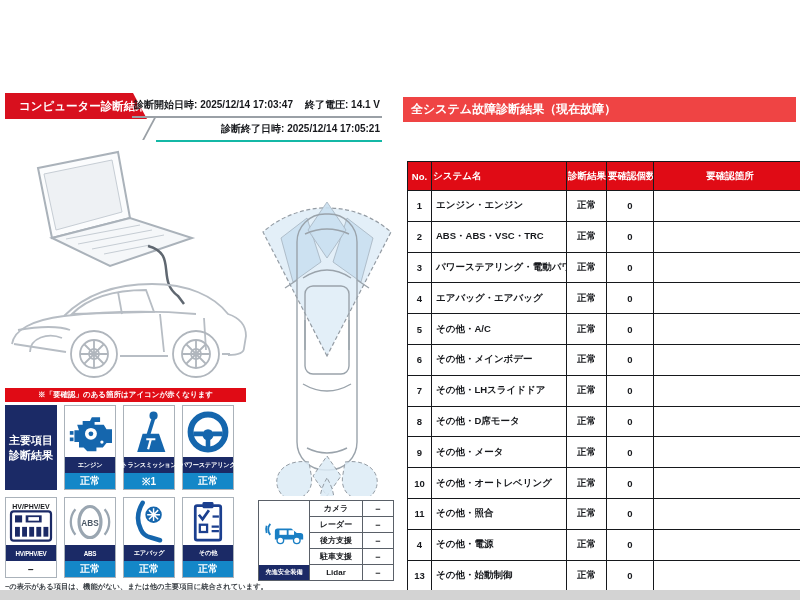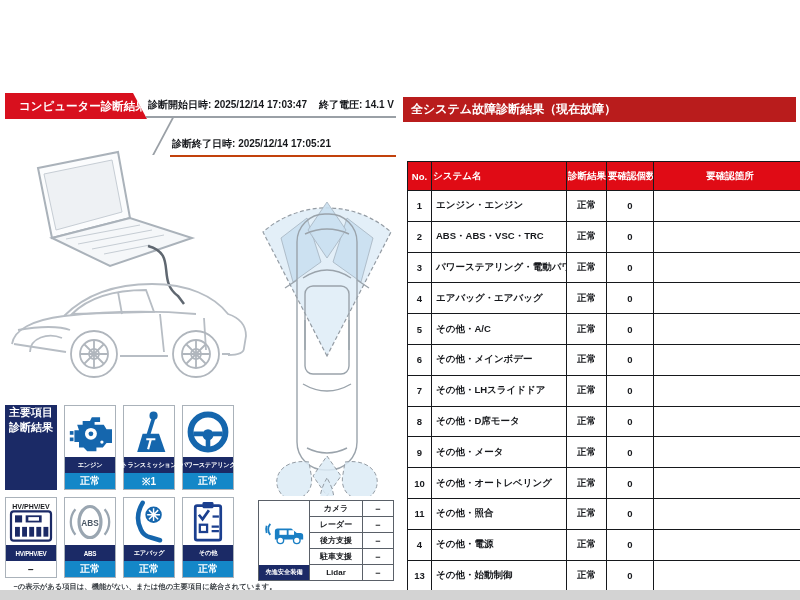--- a/index.html
+++ b/index.html
@@ -10,26 +10,26 @@
   
   .banner{position:absolute;left:37px;top:4px;width:726px;height:84px;background:#f8f600;
           display:flex;align-items:center;justify-content:center;}
   .banner span{color:#e60012;font-weight:bold;font-size:58px;letter-spacing:5px;white-space:nowrap;}
 
   
   .ribbon{position:absolute;left:5px;top:93px;width:142px;height:26px;background:#d8101e;
           clip-path:polygon(0 0,calc(100% - 14px) 0,100% 100%,0 100%);
           display:flex;align-items:center;}
   .ribbon span{color:#fff;font-weight:bold;font-size:11.5px;padding-left:14px;white-space:nowrap;}
-  .info{position:absolute;left:146px;top:95px;width:250px;font-size:10px;font-weight:bold;color:#16181c;}
+  .info{position:absolute;left:132px;top:95px;width:250px;font-size:10px;font-weight:bold;color:#16181c;text-align:right;}
   .info-line1{display:flex;justify-content:space-between;border-bottom:2px solid #9aa0a6;
               padding:3px 2px 4px 2px;}
-  .info-line2{margin-left:24px;border-bottom:2px solid #c2410c;padding:19px 2px 4px 2px;position:relative;}
+  .info-line2{margin-left:24px;border-bottom:2px solid #14b8a6;padding:4px 2px 4px 2px;position:relative;}
   .slant{position:absolute;left:-8px;top:0;height:100%;border-left:2px solid #9aa0a6;transform:skewX(-28deg);}
-  .right-banner{position:absolute;left:403px;top:97px;width:393px;height:25px;background:#b91c1c;
+  .right-banner{position:absolute;left:403px;top:97px;width:393px;height:25px;background:#ef4444;
                 display:flex;align-items:center;}
   .right-banner span{color:#fff;font-weight:bold;font-size:12px;padding-left:8px;white-space:nowrap;}
 
   
   .sys-table{position:absolute;left:407px;top:161px;width:390px;border-collapse:collapse;table-layout:fixed;}
   .sys-table th,.sys-table td{border:1px solid #16181c;overflow:hidden;white-space:nowrap;}
   .sys-table th{background:#e00b15;color:#fff;font-size:9.5px;font-weight:bold;height:28px;padding:0 1px;}
   .sys-table td{height:27.8px;font-size:9.5px;font-weight:bold;color:#16181c;}
   .c-no{width:21px;text-align:center;}
   .c-sys{width:132px;text-align:left;padding-left:4px;}
@@ -38,33 +38,33 @@
   .c-det{width:150px;}
 
   
   .left-illu{position:absolute;left:0;top:146px;width:252px;height:242px;}
   .top-view{position:absolute;left:253px;top:160px;width:148px;height:336px;}
 
   
   .note-bar{position:absolute;left:5px;top:388px;width:241px;height:14px;background:#e00b15;
             color:#fff;font-size:7.5px;font-weight:bold;line-height:14px;text-align:center;white-space:nowrap;}
   .navy-panel{position:absolute;left:5px;top:405px;width:52px;height:85px;background:#1b2a66;
-              display:flex;align-items:flex-start;justify-content:center;text-align:center;}
+              display:flex;align-items:center;justify-content:center;text-align:center;}
   .navy-panel span{color:#fff;font-weight:bold;font-size:11px;line-height:1.35;}
   .card{position:absolute;width:52px;display:flex;flex-direction:column;border:1px solid #aab2ba;background:#fff;box-sizing:border-box;}
   .card .card-icon{flex:1;display:flex;align-items:center;justify-content:center;background:#fff;position:relative;}
   .card .card-caption{font-size:7px;font-weight:bold;color:#16181c;text-align:center;padding-top:2px;}
   .card .card-label{height:16px;background:#1b2a66;color:#fff;font-size:6.3px;font-weight:bold;
                     display:flex;align-items:center;justify-content:center;white-space:nowrap;letter-spacing:-0.3px;}
   .card .card-status{height:16px;background:#1487c8;color:#fff;font-size:10px;font-weight:bold;
                      display:flex;align-items:center;justify-content:center;}
   .card .card-status.dash{background:#fff;color:#16181c;}
   .r1{top:405px;height:85px;}
   .r2{top:497px;height:81px;}
-  .note2{position:absolute;left:5px;top:582px;width:280px;font-size:7.3px;font-weight:bold;color:#3a3f44;white-space:nowrap;text-align:center;}
+  .note2{position:absolute;left:5px;top:582px;width:280px;font-size:7.3px;font-weight:bold;color:#3a3f44;white-space:nowrap;}
 
   
   .safety{position:absolute;left:258px;top:500px;width:136px;height:81px;display:flex;
           border:1px solid #5a6068;box-sizing:border-box;background:#fff;}
   .safety-left{width:50px;display:flex;flex-direction:column;border-right:1px solid #5a6068;}
   .safety-caricon{flex:1;display:flex;align-items:center;justify-content:center;}
   .safety-title{height:15px;background:#1b2a66;color:#fff;font-size:6.2px;font-weight:bold;
                 display:flex;align-items:center;justify-content:center;white-space:nowrap;}
   .safety-rows{flex:1;display:flex;flex-direction:column;}
   .safety-row{flex:1;display:flex;border-bottom:1px solid #5a6068;}
@@ -275,20 +275,21 @@
       <path d="M52,160 L52,190 M96,160 L96,190"></path>
     </g>
     <g fill="#dcebf6" fill-opacity="0.85" stroke="#949ca4" stroke-width="1" stroke-dasharray="4 2.5">
       <path d="M56,302 C26,298 16,322 30,336 C48,344 62,332 58,314 Z"></path>
       <path d="M92,302 C122,298 132,322 118,336 C100,344 86,332 90,314 Z"></path>
       <path d="M74,296 L88,316 L74,336 L60,316 Z"></path>
       <path d="M74,318 C62,338 68,352 74,352 C80,352 86,338 74,318 Z"></path>
     </g>
   </svg>
 
+  <div class="note-bar">※「要確認」のある箇所はアイコンが赤くなります</div>
 
   <div class="navy-panel">
     <span>
       <span>主要項目</span><br>
       <span>診断結果</span>
     </span>
   </div>
 
   <div class="card r1" style="left:64px">
     <div class="card-icon">

